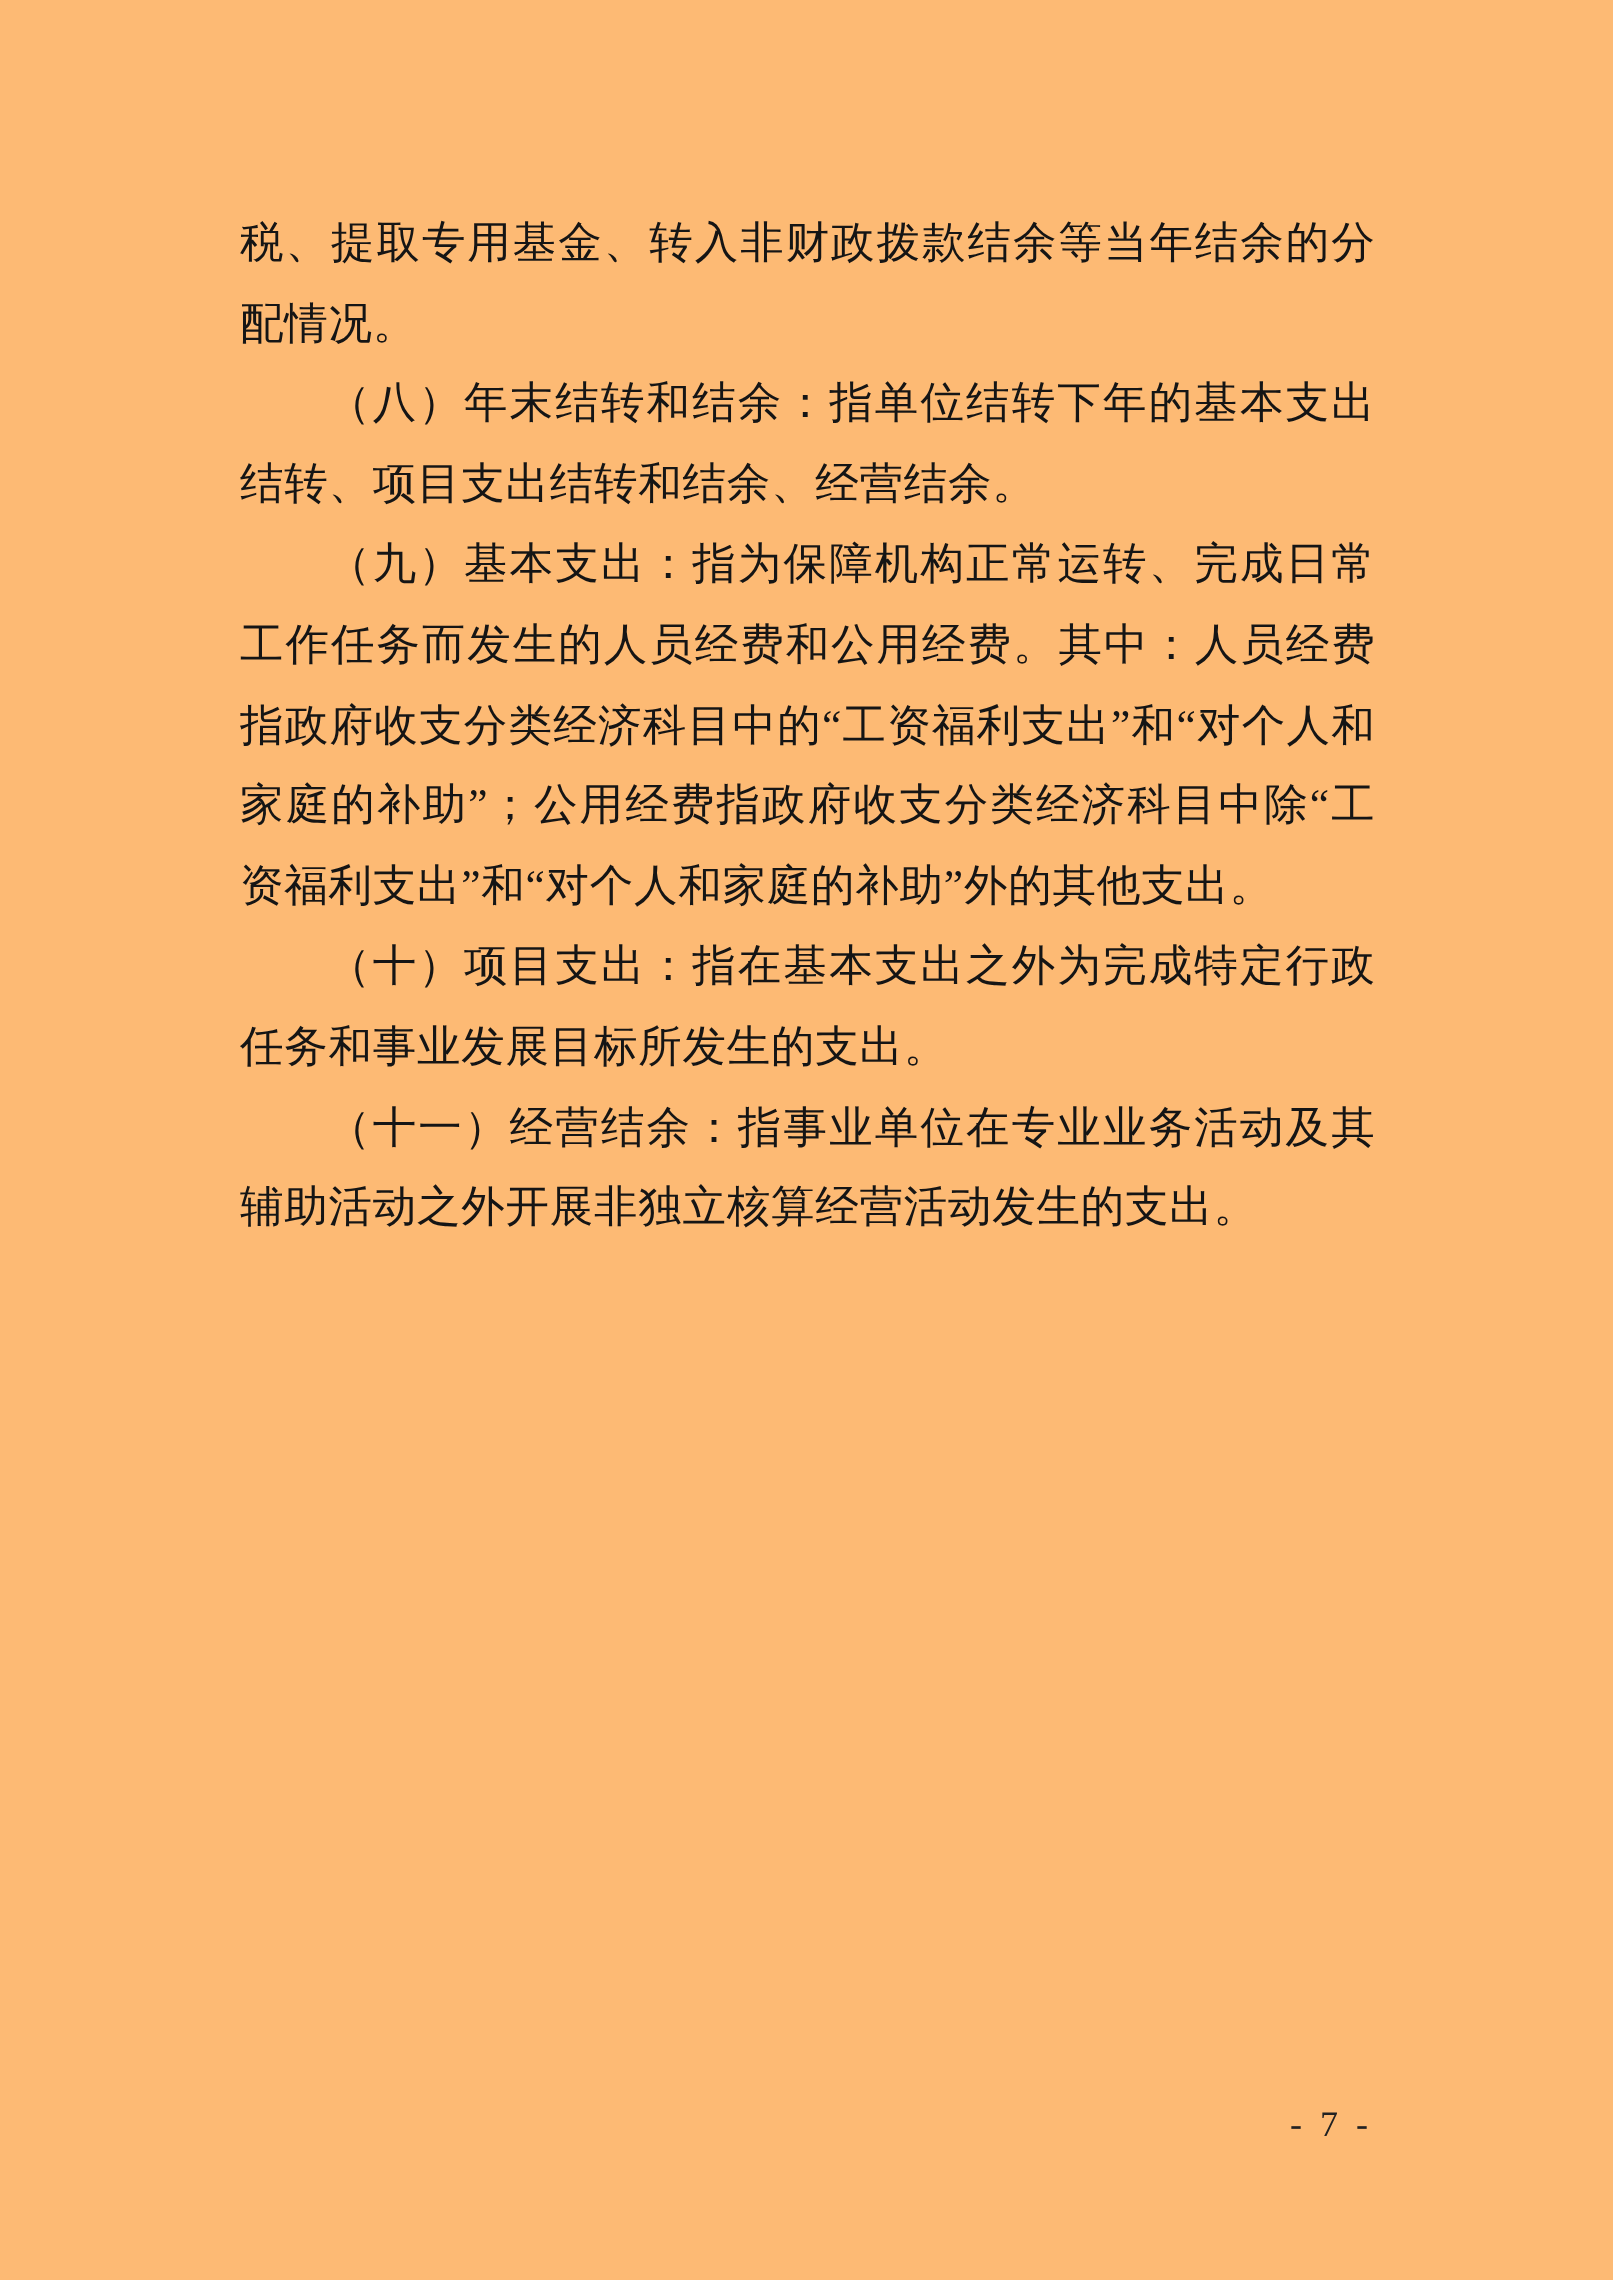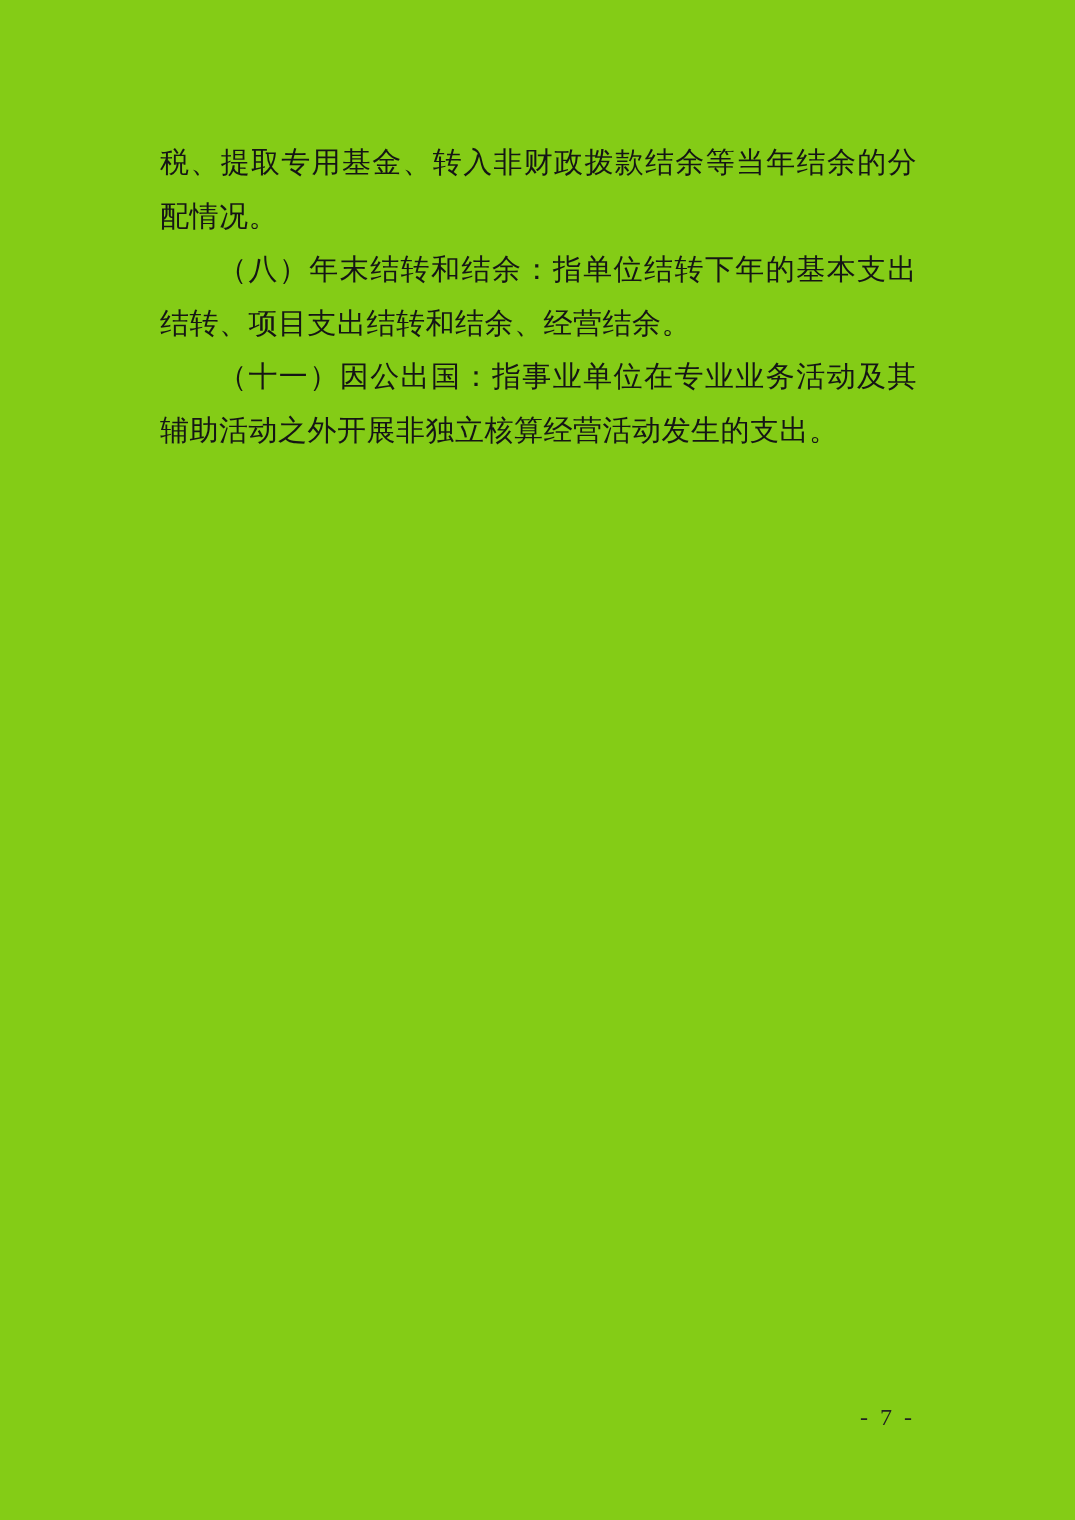--- a/index.html
+++ b/index.html
@@ -4,21 +4,21 @@
 <style>
   html, body {
     margin: 0;
     padding: 0;
     background: #ffffff;
   }
   .page {
     position: relative;
     width: 1075px;
     height: 1520px;
-    background: #84cc16;
+    background: #fdba74;
     overflow: hidden;
     font-family: "Liberation Serif", "DejaVu Serif", serif;
     color: #151515;
   }
   .content {
     position: absolute;
     top: 136px;
     left: 160px;
     width: 757px;
     font-size: 29px;
@@ -55,21 +55,23 @@
 </head>
 <body>
 
 <div class="page">
   <div class="content">
 
     <p class="para continuation"><span class="para-heading"></span><span class="para-body">税、提取专用基金、转入非财政拨款结余等当年结余的分配情况。</span></p>
 
     <p class="para"><span class="para-heading">（八）年末结转和结余：</span><span class="para-body">指单位结转下年的基本支出结转、项目支出结转和结余、经营结余。</span></p>
 
+    <p class="para"><span class="para-heading">（九）基本支出：</span><span class="para-body">指为保障机构正常运转、完成日常工作任务而发生的人员经费和公用经费。其中：人员经费指政府收支分类经济科目中的“工资福利支出”和“对个人和家庭的补助”；公用经费指政府收支分类经济科目中除“工资福利支出”和“对个人和家庭的补助”外的其他支出。</span></p>
 
+    <p class="para"><span class="para-heading">（十）项目支出：</span><span class="para-body">指在基本支出之外为完成特定行政任务和事业发展目标所发生的支出。</span></p>
 
-    <p class="para"><span class="para-heading">（十一）因公出国：</span><span class="para-body">指事业单位在专业业务活动及其辅助活动之外开展非独立核算经营活动发生的支出。</span></p>
+    <p class="para"><span class="para-heading">（十一）经营结余：</span><span class="para-body">指事业单位在专业业务活动及其辅助活动之外开展非独立核算经营活动发生的支出。</span></p>
 
 
   </div>
 
   <div class="footer">- 7 -</div>
 </div>
 
 </body></html>

